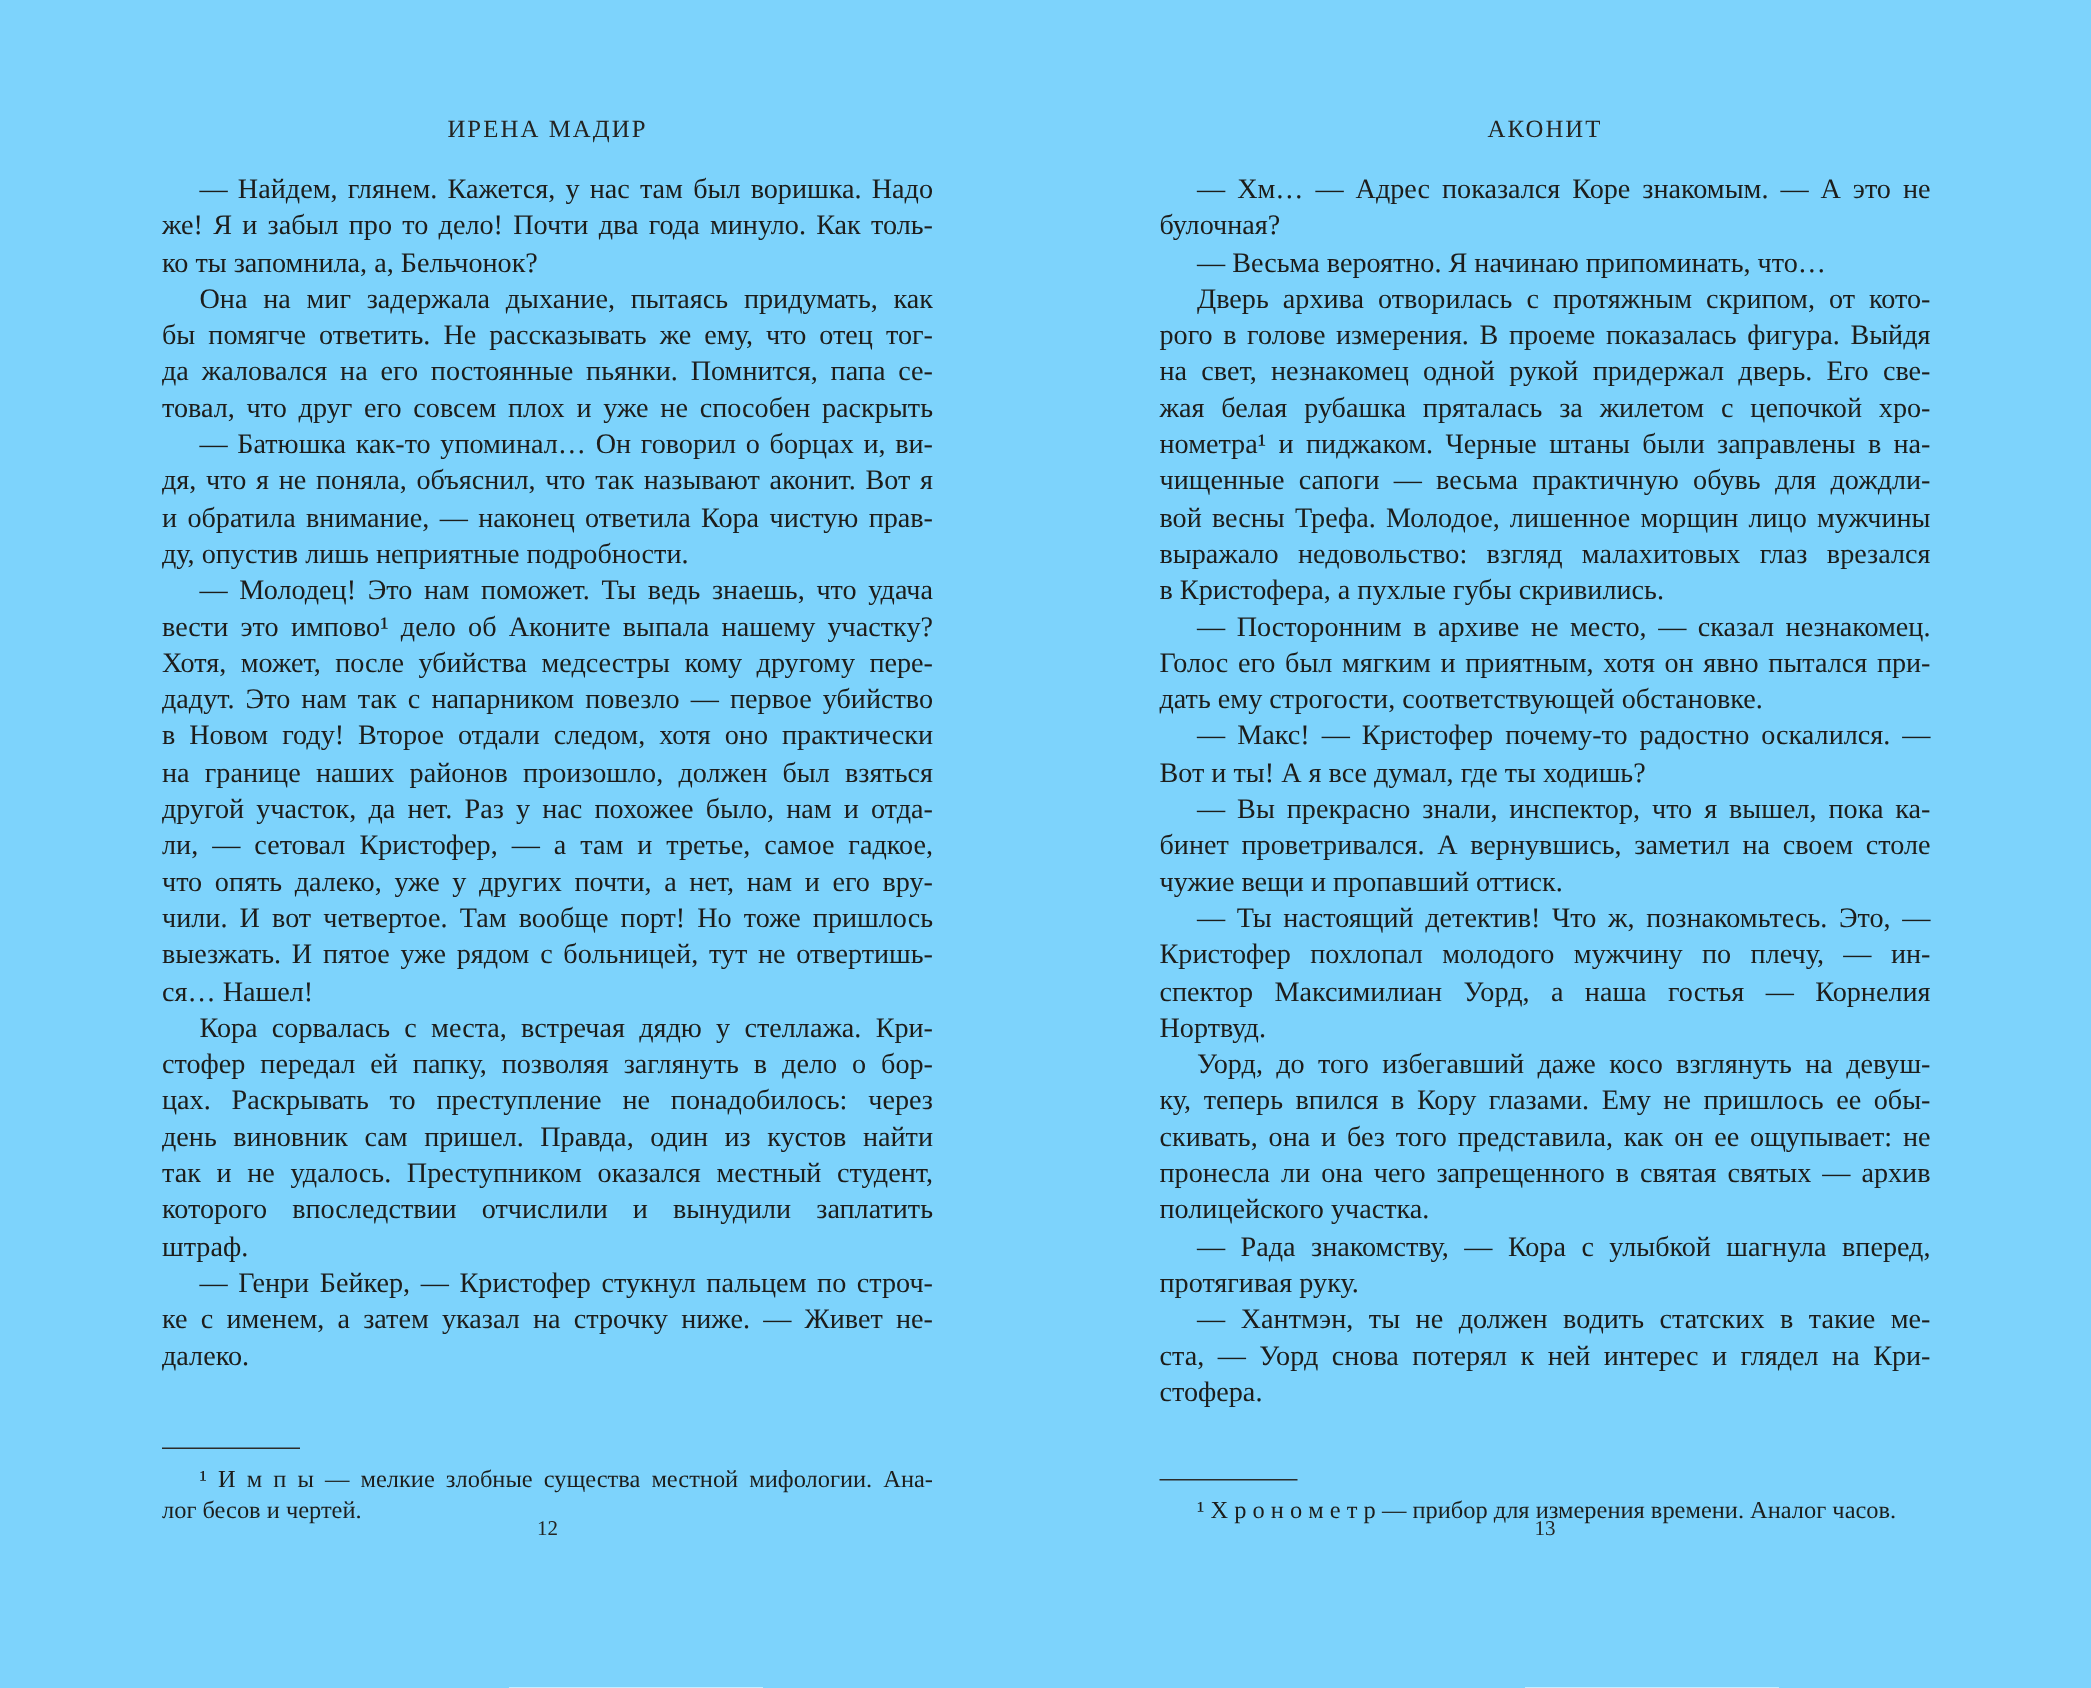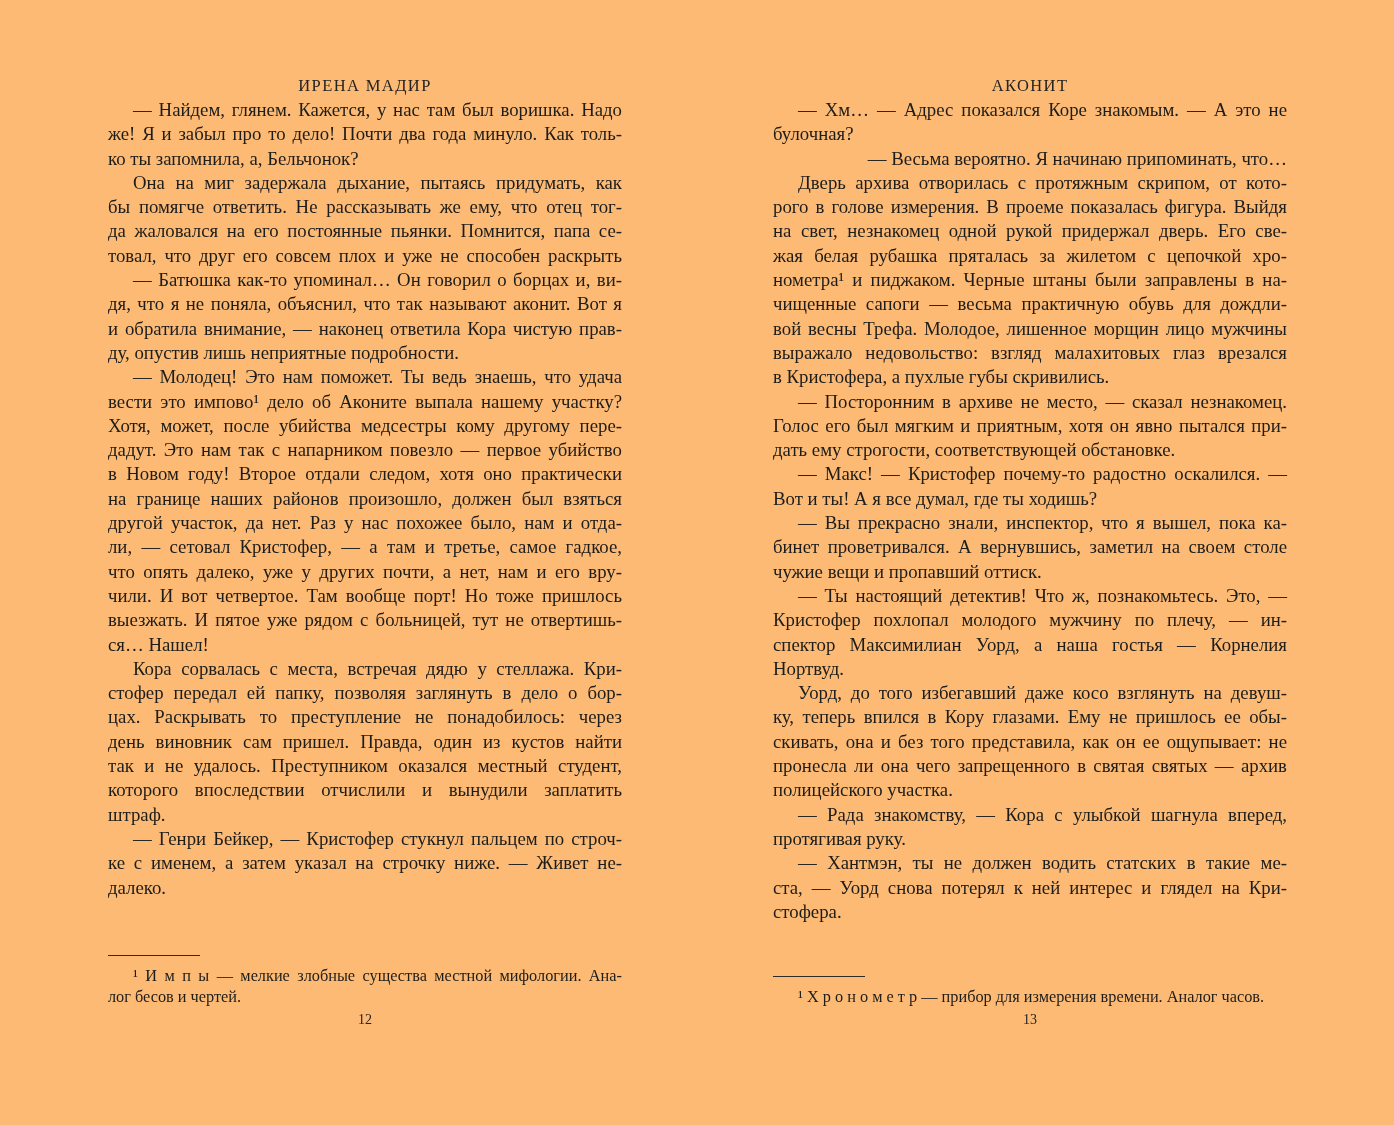--- a/index.html
+++ b/index.html
@@ -23,34 +23,34 @@
     font-size: 16.5px;
     letter-spacing: 1.4px;
     text-align: center;
     color: #242422;
   }
   .page.left  .running-head { left: 108px; width: 514px; }
   .page.right .running-head { left: 76px;  width: 514px; }
 
   .page-body {
     position: absolute;
-    top: 98px;
+    top: 115px;
     font-size: 18.8px;
     line-height: 24.3px;
     hyphens: none;
   }
   .page.left  .page-body { left: 108px; width: 514px; }
   .page.right .page-body { left: 76px;  width: 514px; }
 
   .para { margin: 0; }
   .line { white-space: normal; }
   .line.jl { text-align: justify; text-align-last: justify; }
-  .line.first { text-indent: 25px; text-align: right; }
-
-  .footnote-block { position: absolute; bottom: 118px; }
+  .line.first { text-indent: 25px; }
+
+  .footnote-block { position: absolute; bottom: 108px; }
   .page.left  .footnote-block { left: 108px; width: 514px; }
   .page.right .footnote-block { left: 76px;  width: 514px; }
   .fn-rule {
     width: 92px;
     height: 0;
     border-top: 1.6px solid #2b2b29;
     margin-bottom: 9px;
   }
   .fn-text { font-size: 16.3px; line-height: 21px; }
   .fline.first { text-indent: 25px; }
@@ -62,21 +62,21 @@
     font-size: 14px;
     text-align: center;
     color: #242422;
   }
   .page.left  .folio { left: 108px; width: 514px; }
   .page.right .folio { left: 76px;  width: 514px; }
 </style>
 </head>
 <body>
 
-<div class="spread" style="background: #fdba74; color: rgb(29, 29, 27);">
+<div class="spread" style="background: #7dd3fc; color: rgb(29, 29, 27);">
 
   <div class="page left">
     <div class="running-head">ИРЕНА МАДИР</div>
     <div class="page-body">
         <div class="para">
           <div class="line first jl">— Найдем, глянем. Кажется, у нас там был воришка. Надо</div>
           <div class="line jl">же! Я и забыл про то дело! Почти два года минуло. Как толь-</div>
           <div class="line">ко ты запомнила, а, Бельчонок?</div>
         </div>
         <div class="para">

